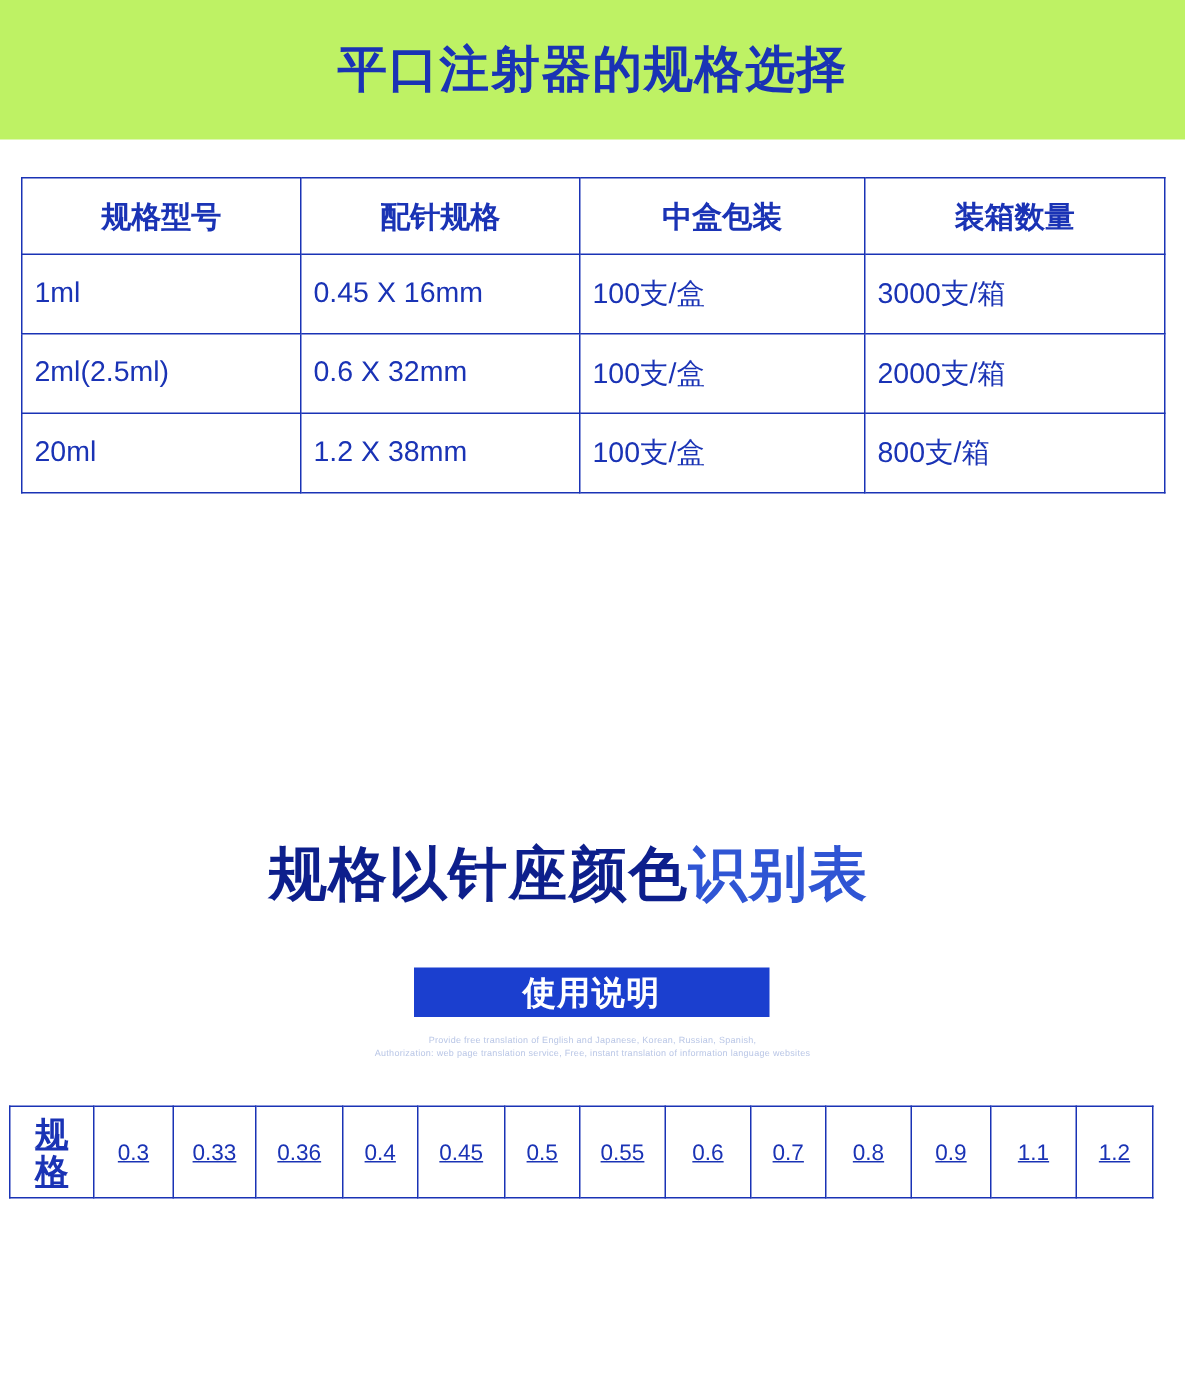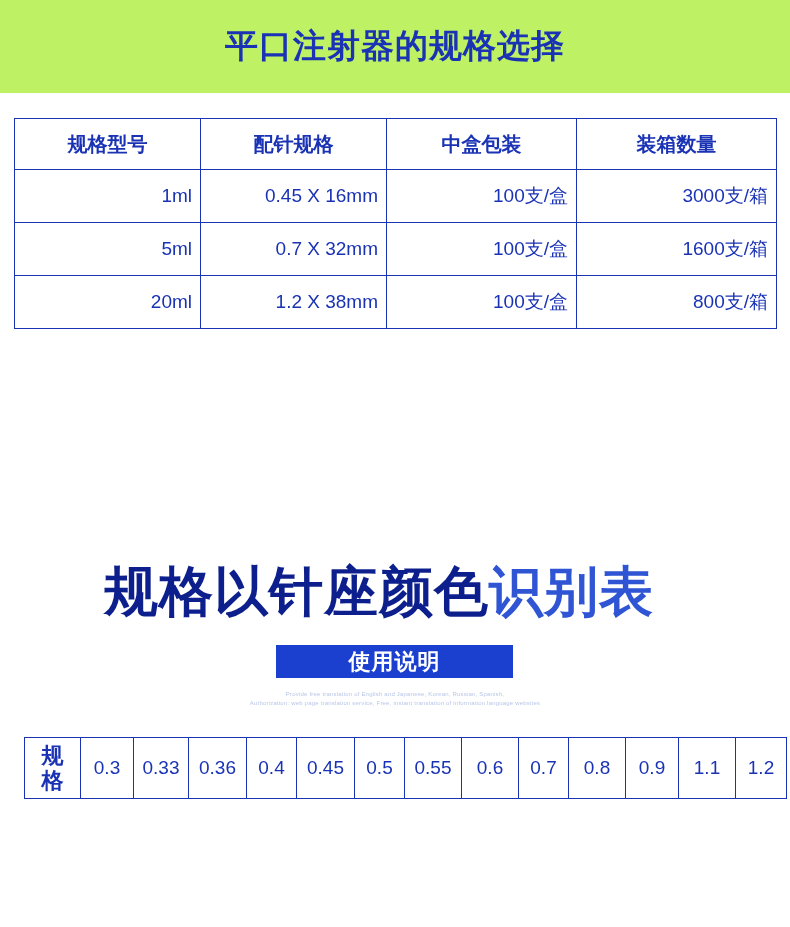--- a/index.html
+++ b/index.html
@@ -58,31 +58,31 @@
   .spec-table tr.head td {
     font-weight: bold;
     text-align: center;
     font-size: 20px;
     height: 50px;
   }
   .col-a { width: 186px; }
   .col-b { width: 186px; }
   .col-c { width: 190px; }
   .col-d { width: 200px; }
-  .cell-left { text-align: right; }
-  .cell-center { text-align: right; }
+  .cell-left { text-align: left; }
+  .cell-center { text-align: left; }
 
   
   .headline {
     position: absolute;
     left: 0;
     top: 556px;
     width: 758px;
     text-align: center;
-    font-size: 54px;
+    font-size: 39px;
     font-weight: bold;
     letter-spacing: 1px;
   }
   .headline .dark {
     color: #0d1f8c;
   }
   .headline .blue {
     color: #2f55d4;
   }
 
@@ -114,43 +114,44 @@
     text-align: center;
     color: #b9c6e6;
     font-size: 6px;
     line-height: 9px;
     letter-spacing: 0.2px;
   }
 
   
   .color-table {
     position: absolute;
-    left: 24px;
+    left: 6px;
     top: 737px;
     width: 762px;
     border-collapse: collapse;
     table-layout: fixed;
+    text-decoration: underline;
   }
   .color-table td {
     border: 1px solid #1a33b5;
     color: #1a33b5;
     text-align: center;
     font-size: 18px;
     height: 60px;
     padding: 0 1px;
   }
   .color-table td.rowlabel {
     width: 56px;
     font-size: 22px;
     font-weight: bold;
     line-height: 25px;
     padding: 0 6px;
   }
   .color-table td.valcell {
-    font-size: 19px;
+    font-size: 15px;
   }
   .color-table td.colorcell {
     font-size: 18px;
   }
   .rl-inner {
     display: block;
   }
 </style>
 </head>
 <body>
@@ -175,24 +176,24 @@
         <td>中盒包装</td>
         <td>装箱数量</td>
       </tr>
       <tr>
         <td class="cell-left">1ml</td>
         <td class="cell-left">0.45 X 16mm</td>
         <td class="cell-center">100支/盒</td>
         <td class="cell-center">3000支/箱</td>
       </tr>
       <tr>
-        <td class="cell-left">5ml</td>
-        <td class="cell-left">0.7 X 32mm</td>
+        <td class="cell-left">2ml(2.5ml)</td>
+        <td class="cell-left">0.6 X 32mm</td>
         <td class="cell-center">100支/盒</td>
-        <td class="cell-center">1600支/箱</td>
+        <td class="cell-center">2000支/箱</td>
       </tr>
       <tr>
         <td class="cell-left">20ml</td>
         <td class="cell-left">1.2 X 38mm</td>
         <td class="cell-center">100支/盒</td>
         <td class="cell-center">800支/箱</td>
       </tr>
     </tbody>
   </table>
 

